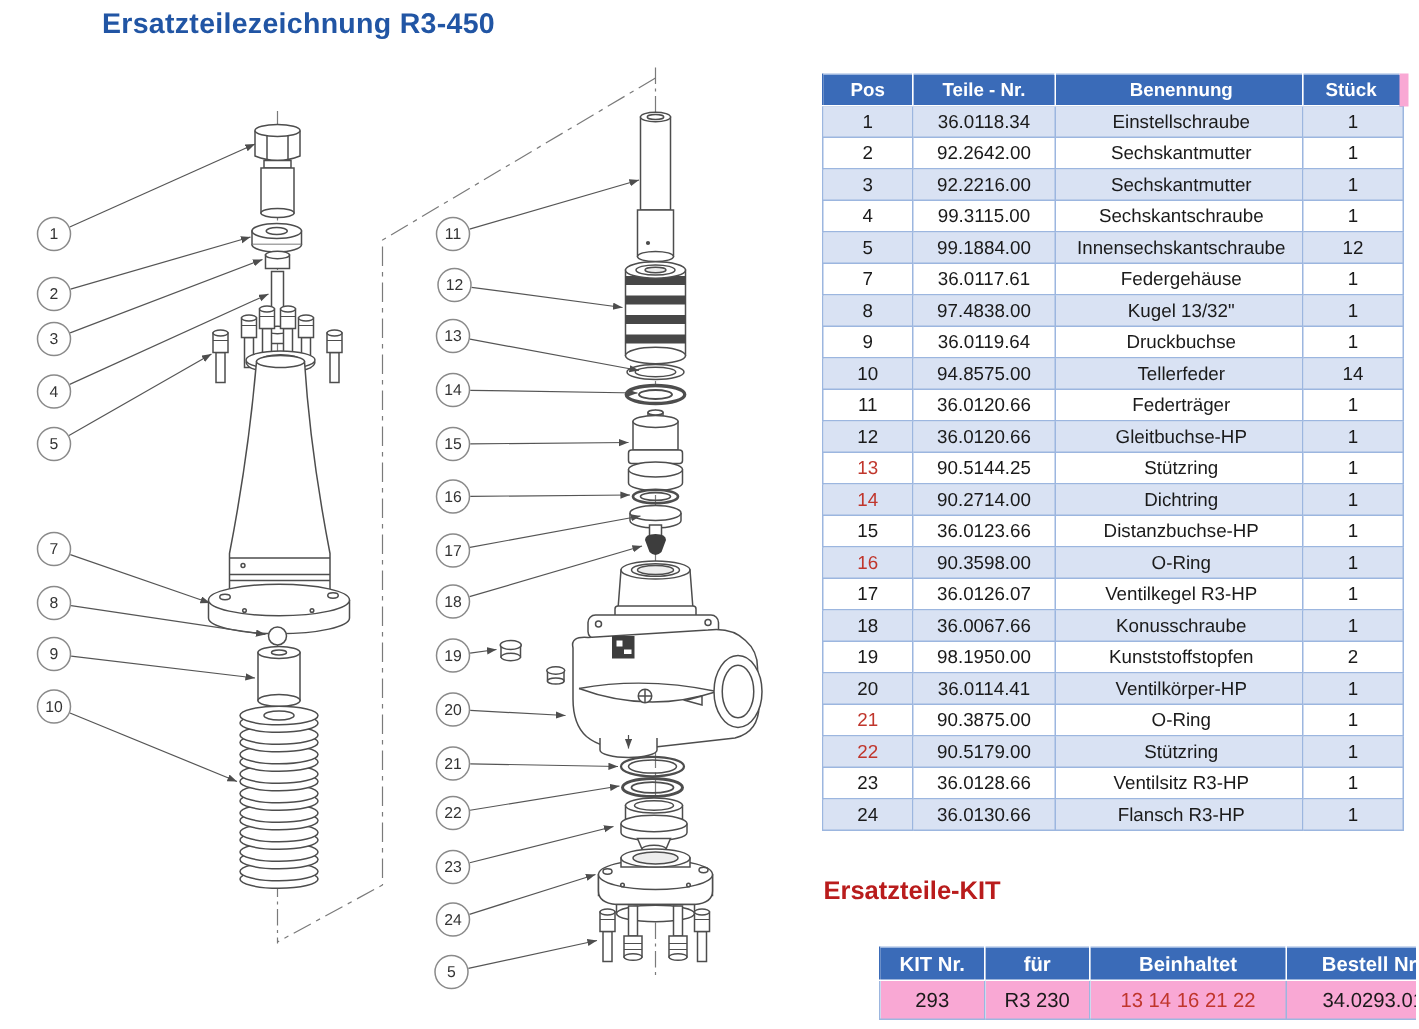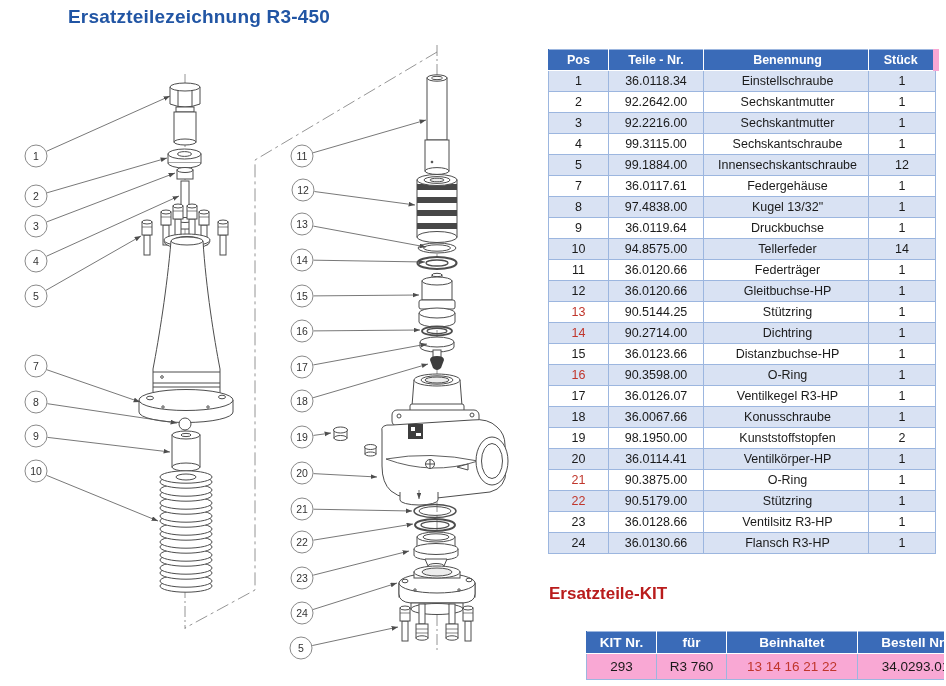--- a/index.html
+++ b/index.html
@@ -533,20 +533,20 @@
       <tr>
         <th>KIT Nr.</th>
         <th>für</th>
         <th>Beinhaltet</th>
         <th>Bestell Nr.</th>
       </tr>
     </thead>
     <tbody>
       <tr>
         <td>293</td>
-        <td>R3 760</td>
+        <td>R3 230</td>
         <td class="red">13 14 16 21 22</td>
         <td>34.0293.01</td>
       </tr>
     </tbody>
   </table>
 
 </div>
 
 </body></html>

